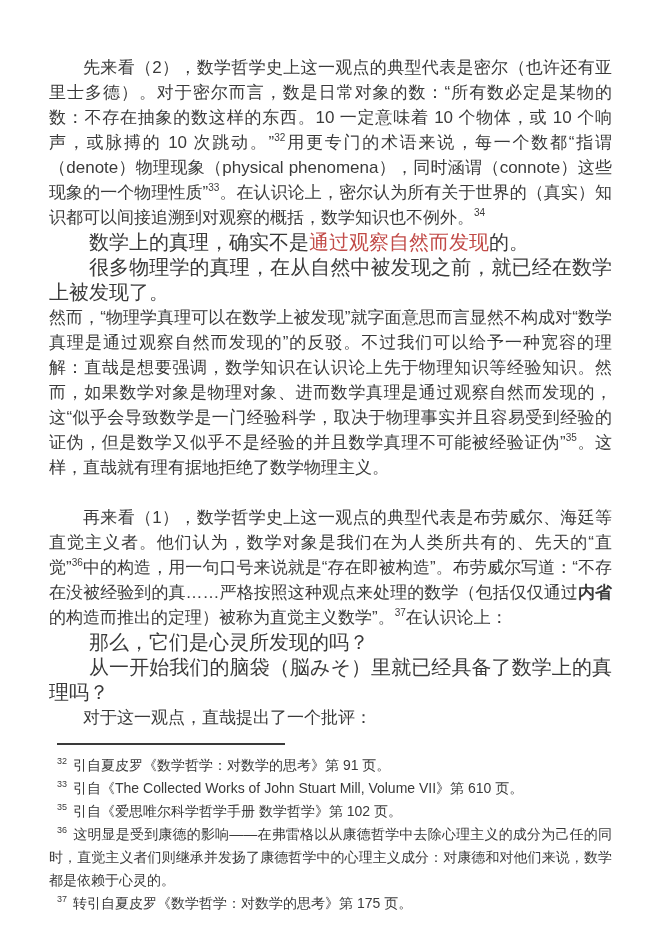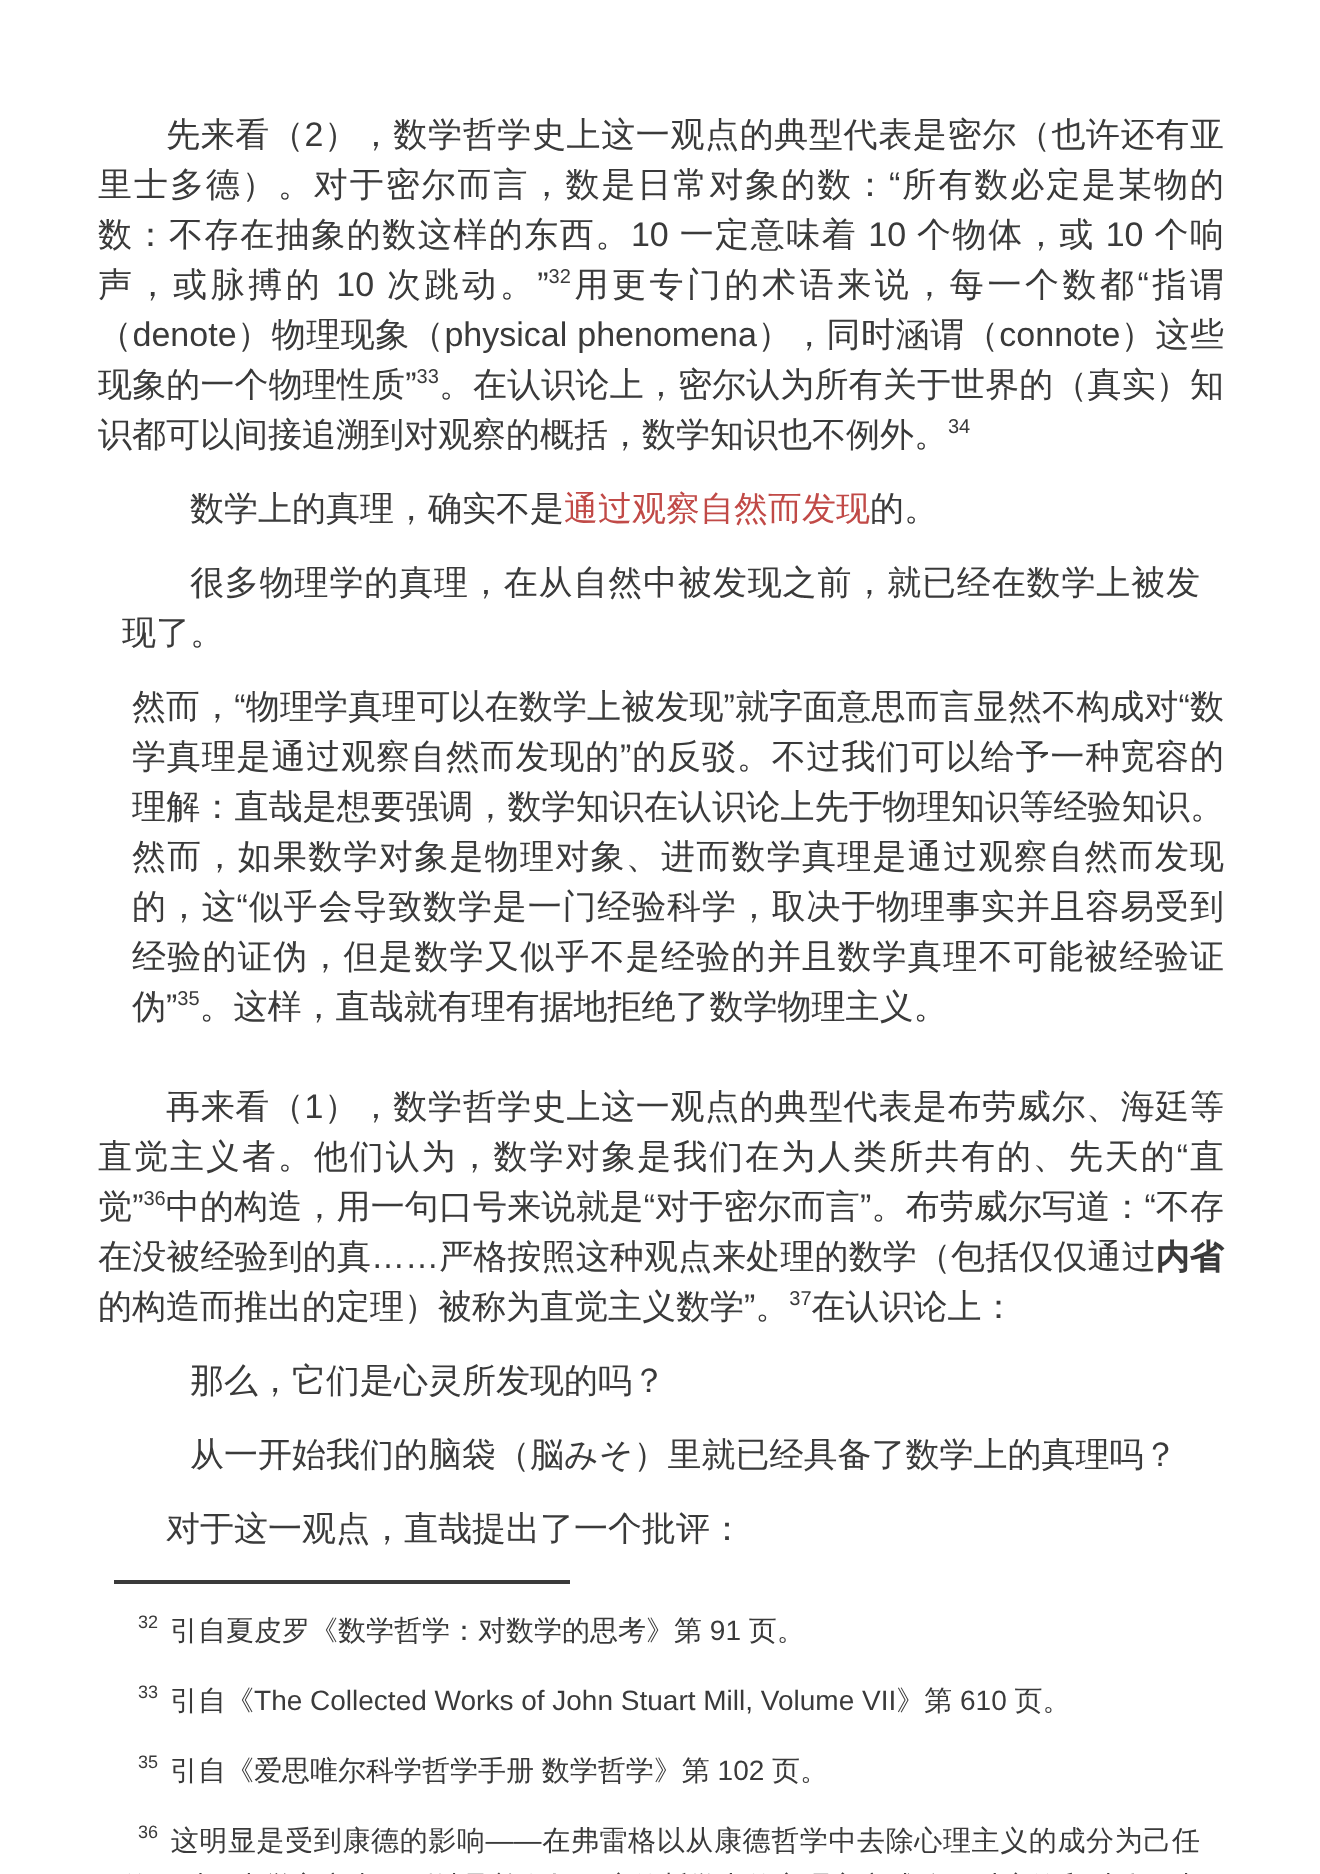--- a/index.html
+++ b/index.html
@@ -17,24 +17,24 @@
   }
   .para {
     margin: 0;
     font-size: 17px;
     line-height: 25px;
     text-align: justify;
     color: var(--text-color, #3a3a3a);
     text-indent: 2em;
     font-family: "Liberation Sans", sans-serif;
   }
-  .para.noindent { text-indent: 0; margin-left: 17px; }
+  .para.noindent { text-indent: 0; }
   .quote {
-    margin: 12px;
-    font-size: 17px;
+    margin: 0;
+    font-size: 20px;
     line-height: 25px;
     text-align: justify;
     color: var(--text-color, #3a3a3a);
     text-indent: 2em;
     font-family: "Liberation Serif", serif;
   }
   .gap { height: 25px; }
   sup {
     font-size: 10px;
     line-height: 0;
@@ -42,41 +42,41 @@
   }
   .red { color: var(--accent-red, #c14a47); }
   .bold { font-weight: bold; margin-top: 32px; }
   .footnote-divider {
     width: 228px;
     height: 0;
     border-top: 2px solid var(--text-color, #3a3a3a);
     margin: 13px 0 9px 8px;
   }
   .footnote {
-    margin: 12px;
+    margin: 0;
     font-size: 14px;
     line-height: 23px;
     text-align: justify;
     color: var(--text-color, #3a3a3a);
     text-indent: 8px;
     font-family: "Liberation Sans", sans-serif;
   }
   .footnote sup { font-size: 9px; margin-right: 6px; }
 </style>
 </head>
 <body>
 
 <div class="page">
   <div>
       <p class="para"><span>先来看（2），数学哲学史上这一观点的典型代表是密尔（也许还有亚里士多德）。对于密尔而言，数是日常对象的数：“所有数必定是某物的数：不存在抽象的数这样的东西。10 一定意味着 10 个物体，或 10 个响声，或脉搏的 10 次跳动。”</span><sup>32</sup><span>用更专门的术语来说，每一个数都“指谓（denote）物理现象（physical phenomena），同时涵谓（connote）这些现象的一个物理性质”</span><sup>33</sup><span>。在认识论上，密尔认为所有关于世界的（真实）知识都可以间接追溯到对观察的概括，数学知识也不例外。</span><sup>34</sup></p>
       <p class="quote"><span>数学上的真理，确实不是</span><span class="red">通过观察自然而发现</span><span>的。</span></p>
       <p class="quote"><span>很多物理学的真理，在从自然中被发现之前，就已经在数学上被发现了。</span></p>
       <p class="para noindent"><span>然而，“物理学真理可以在数学上被发现”就字面意思而言显然不构成对“数学真理是通过观察自然而发现的”的反驳。不过我们可以给予一种宽容的理解：直哉是想要强调，数学知识在认识论上先于物理知识等经验知识。然而，如果数学对象是物理对象、进而数学真理是通过观察自然而发现的，这“似乎会导致数学是一门经验科学，取决于物理事实并且容易受到经验的证伪，但是数学又似乎不是经验的并且数学真理不可能被经验证伪”</span><sup>35</sup><span>。这样，直哉就有理有据地拒绝了数学物理主义。</span></p>
       <div class="gap"></div>
-      <p class="para"><span>再来看（1），数学哲学史上这一观点的典型代表是布劳威尔、海廷等直觉主义者。他们认为，数学对象是我们在为人类所共有的、先天的“直觉”</span><sup>36</sup><span>中的构造，用一句口号来说就是“对于密尔而言”。布劳威尔写道：“不存在没被经验到的真……严格按照这种观点来处理的数学（包括仅仅通过</span><span class="bold">内省</span><span>的构造而推出的定理）被称为直觉主义数学”。</span><sup>37</sup><span>在认识论上：</span></p>
+      <p class="para"><span>再来看（1），数学哲学史上这一观点的典型代表是布劳威尔、海廷等直觉主义者。他们认为，数学对象是我们在为人类所共有的、先天的“直觉”</span><sup>36</sup><span>中的构造，用一句口号来说就是“存在即被构造”。布劳威尔写道：“不存在没被经验到的真……严格按照这种观点来处理的数学（包括仅仅通过</span><span class="bold">内省</span><span>的构造而推出的定理）被称为直觉主义数学”。</span><sup>37</sup><span>在认识论上：</span></p>
       <p class="quote"><span>那么，它们是心灵所发现的吗？</span></p>
       <p class="quote"><span>从一开始我们的脑袋（脳みそ）里就已经具备了数学上的真理吗？</span></p>
       <p class="para"><span>对于这一观点，直哉提出了一个批评：</span></p>
     </div>
   <div class="footnote-divider"></div>
   <div>
       <p class="footnote"><sup>32</sup><span>引自夏皮罗《数学哲学：对数学的思考》第 91 页。</span></p>
       <p class="footnote"><sup>33</sup><span>引自《The Collected Works of John Stuart Mill, Volume VII》第 610 页。</span></p>
       <p class="footnote"><sup>35</sup><span>引自《爱思唯尔科学哲学手册 数学哲学》第 102 页。</span></p>
       <p class="footnote"><sup>36</sup><span>这明显是受到康德的影响——在弗雷格以从康德哲学中去除心理主义的成分为己任的同时，直觉主义者们则继承并发扬了康德哲学中的心理主义成分：对康德和对他们来说，数学都是依赖于心灵的。</span></p>

